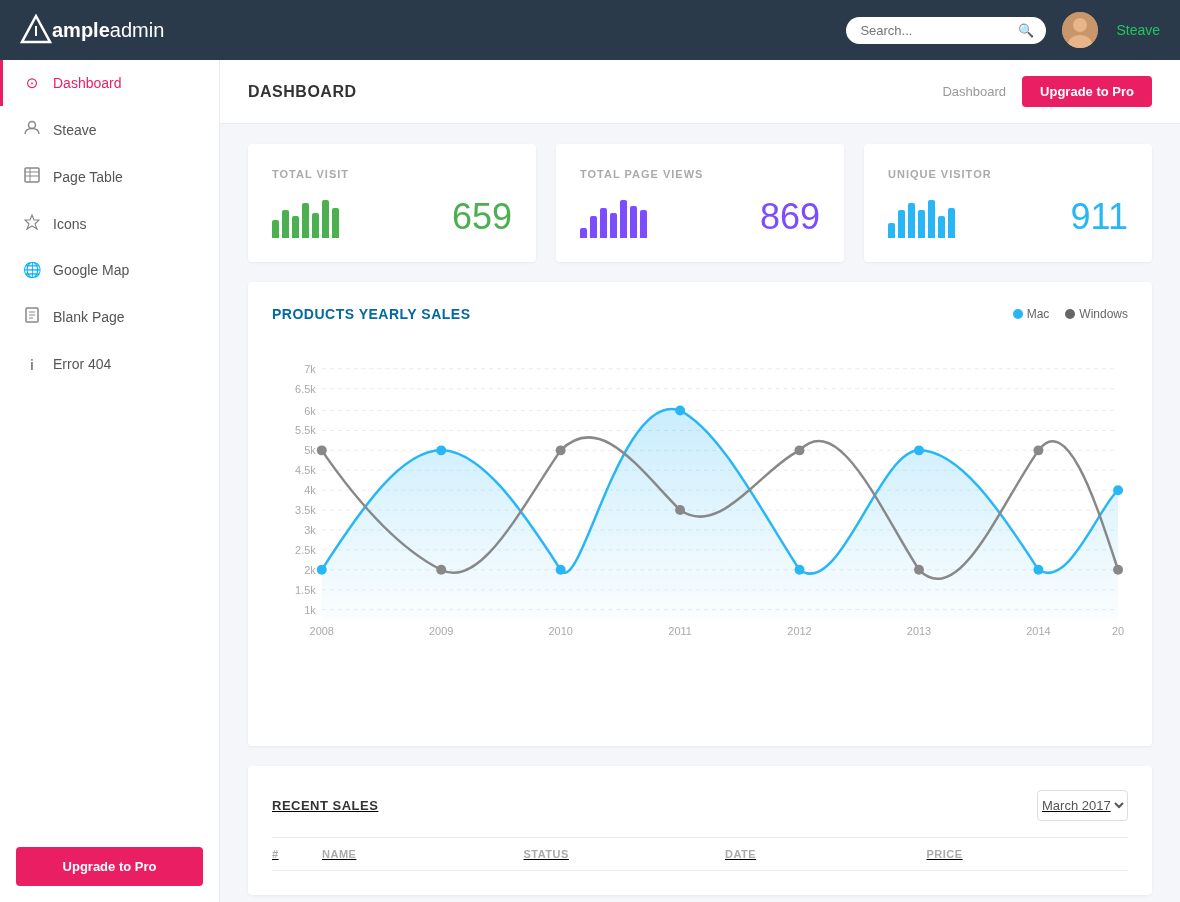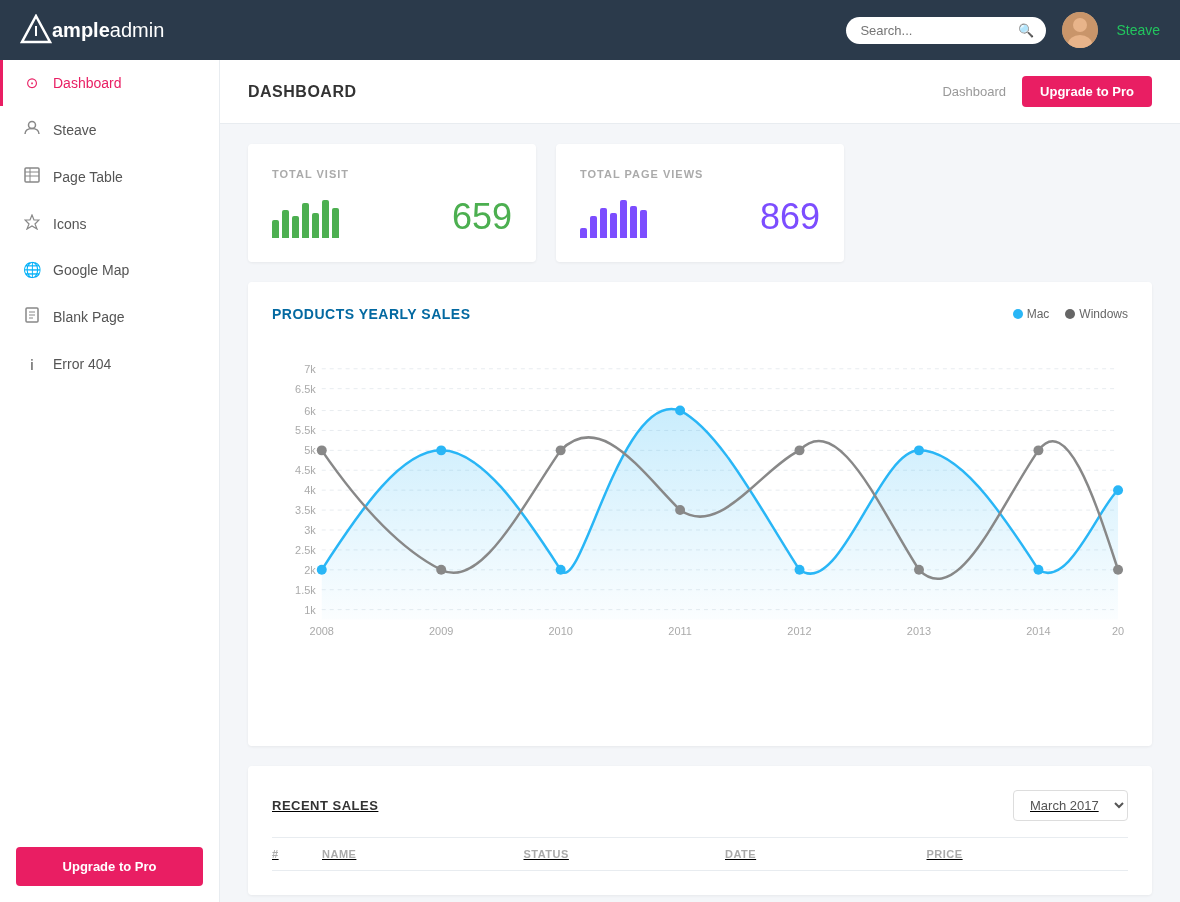--- a/index.html
+++ b/index.html
@@ -121,21 +121,21 @@
     .recent-section {
       margin: 0 28px 20px;
       background: white; border-radius: 4px;
       box-shadow: 0 1px 3px rgba(0,0,0,0.06);
       padding: 24px;
       text-decoration: underline;
     }
     .recent-header { display: flex; justify-content: space-between; align-items: center; margin-bottom: 16px; }
     .recent-title { font-size: 13px; font-weight: 700; color: #333; letter-spacing: 0.5px; }
     .date-select {
-      border: 1px solid #ddd; border-radius: 4px; padding: 6px 12px;
+      border: 1px solid #ddd; border-radius: 4px; padding: 6px 0;
       font-size: 13px; color: #555; cursor: pointer; background: white;
     }
     .table-header {
       display: grid; grid-template-columns: 50px 1fr 1fr 1fr 1fr;
       border-top: 1px solid #e8ecf0; border-bottom: 1px solid #e8ecf0;
       padding: 10px 0;
     }
     .table-header span { font-size: 11px; font-weight: 700; color: #aaa; letter-spacing: 0.5px; }
   </style>
 </head>
@@ -264,20 +264,35 @@
             <div class="stat-bar purple-bar" style="height:30px"></div>
             <div class="stat-bar purple-bar" style="height:25px"></div>
             <div class="stat-bar purple-bar" style="height:38px"></div>
             <div class="stat-bar purple-bar" style="height:32px"></div>
             <div class="stat-bar purple-bar" style="height:28px"></div>
           </div>
           <span class="stat-value purple">869</span>
         </div>
       </div>
 
+      <div class="stat-card">
+        <div class="stat-label">UNIQUE VISITOR</div>
+        <div class="stat-body">
+          <div class="stat-bars">
+            <div class="stat-bar blue-bar" style="height:15px"></div>
+            <div class="stat-bar blue-bar" style="height:28px"></div>
+            <div class="stat-bar blue-bar" style="height:35px"></div>
+            <div class="stat-bar blue-bar" style="height:28px"></div>
+            <div class="stat-bar blue-bar" style="height:38px"></div>
+            <div class="stat-bar blue-bar" style="height:22px"></div>
+            <div class="stat-bar blue-bar" style="height:30px"></div>
+          </div>
+          <span class="stat-value blue">911</span>
+        </div>
+      </div>
 
     </div>
 
     <div class="chart-section">
       <div class="chart-header">
         <span class="chart-title">PRODUCTS YEARLY SALES</span>
         <div class="chart-legend">
           <div class="legend-item">
             <span class="legend-dot" style="background:#29b6f6"></span>
             <span>Mac</span>

